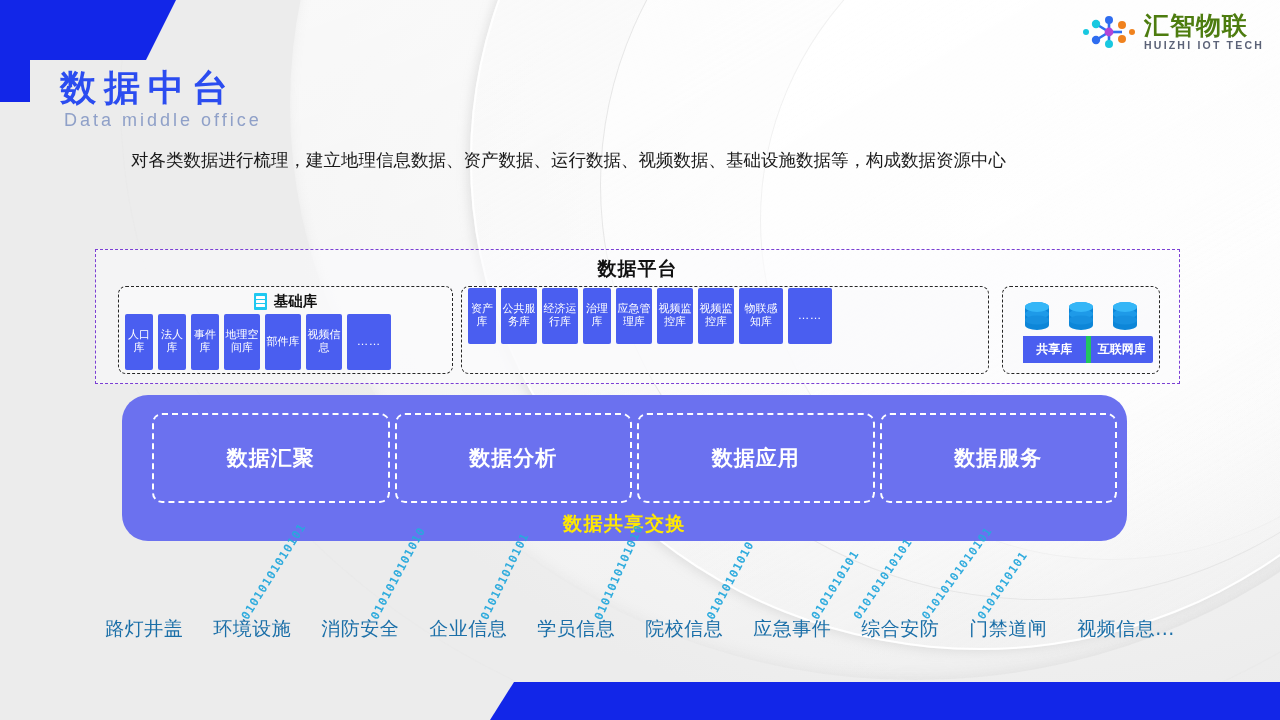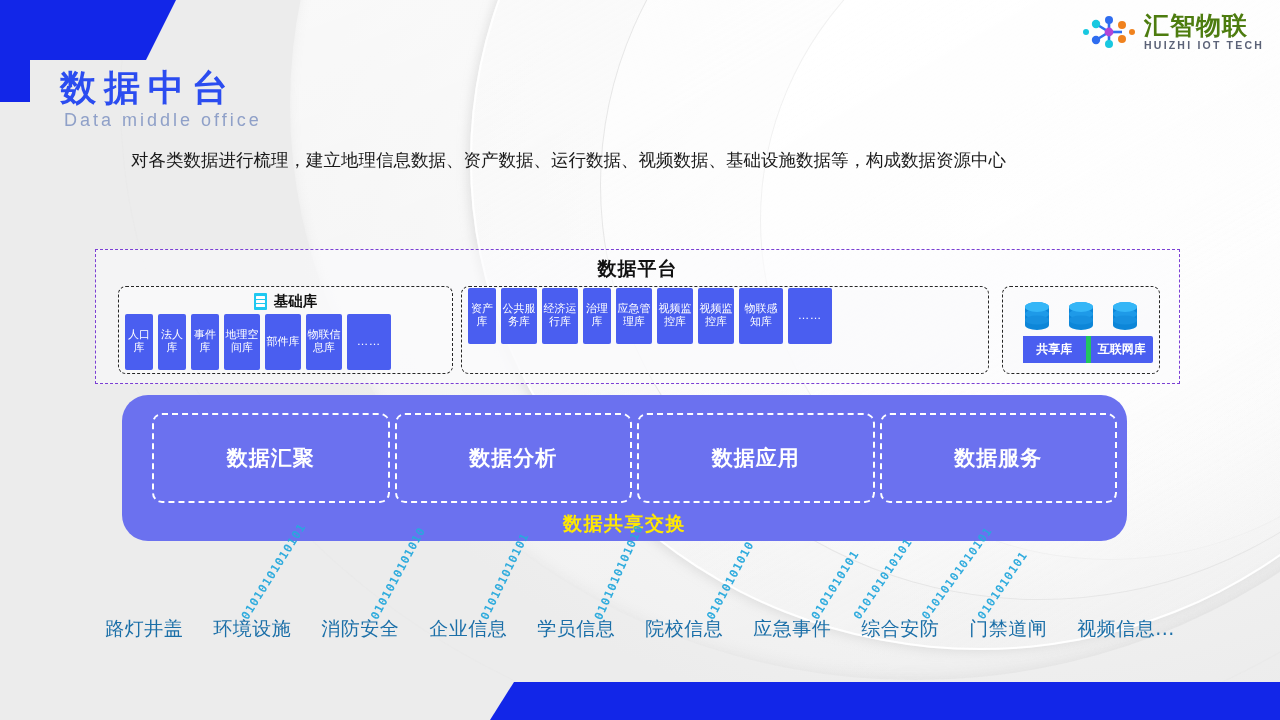--- a/index.html
+++ b/index.html
@@ -212,21 +212,21 @@
           <i></i>
         </span>
       <span class="lib-head-label">基础库</span>
     </div>
     <div class="chip-row">
       <div class="chip w-narrow">人口库</div>
       <div class="chip w-narrow">法人库</div>
       <div class="chip w-narrow">事件库</div>
       <div class="chip">地理空间库</div>
       <div class="chip">部件库</div>
-      <div class="chip">物联信息库</div>
+      <div class="chip">视频信息</div>
       <div class="chip w-wide dots">……</div>
     </div>
   </div>
 
   <div class="lib-box lib-app">
     <div class="chip-row">
       <div class="chip w-narrow">资产库</div>
       <div class="chip">公共服务库</div>
       <div class="chip">经济运行库</div>
       <div class="chip w-narrow">治理库</div>

